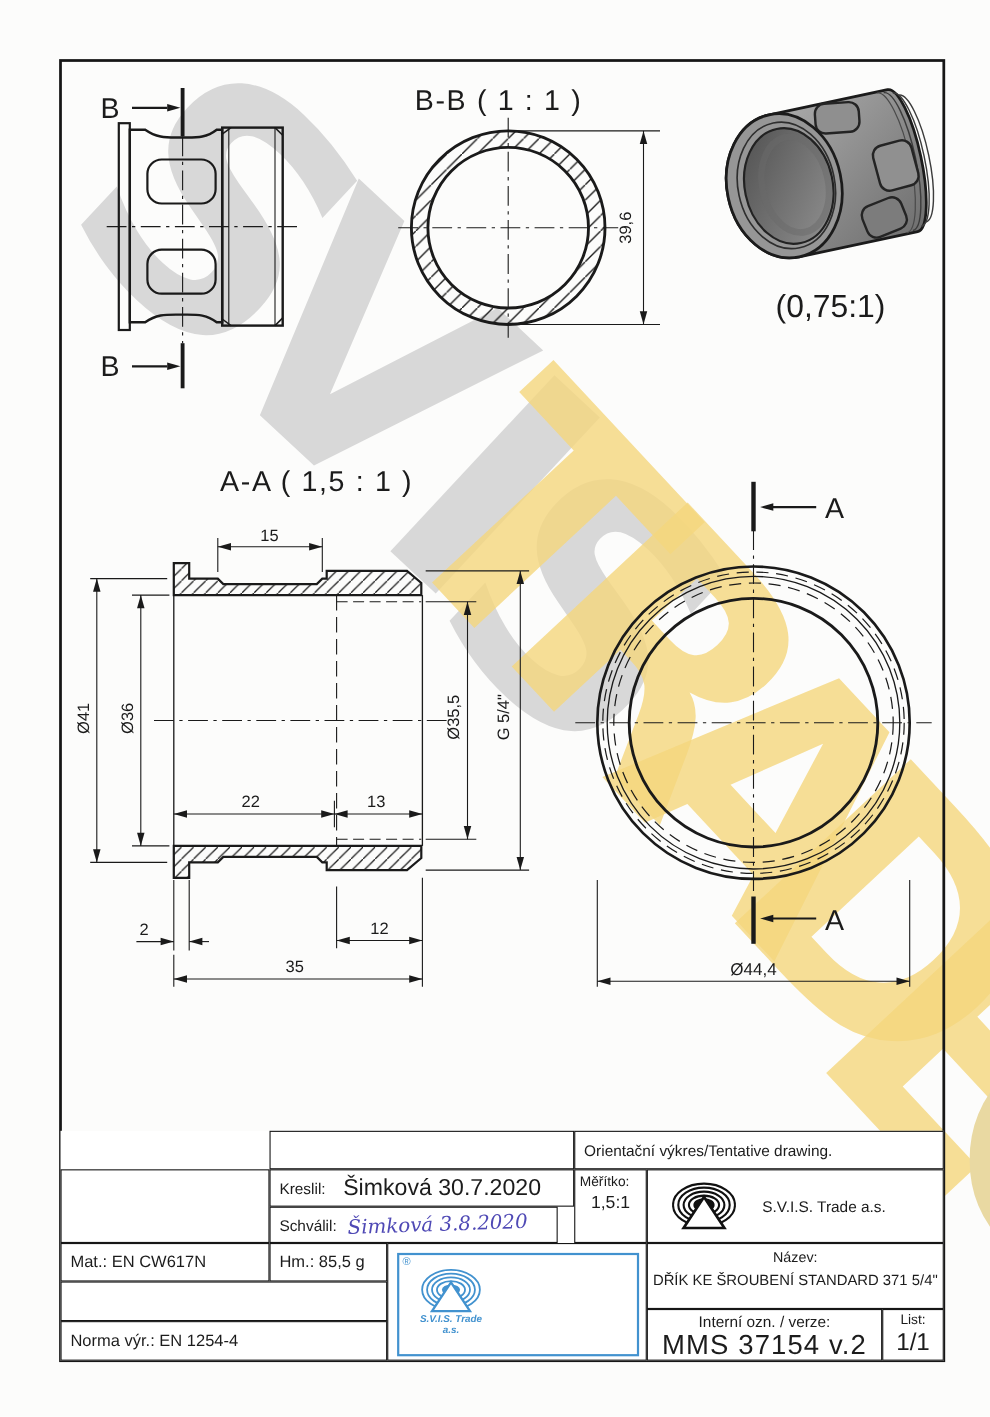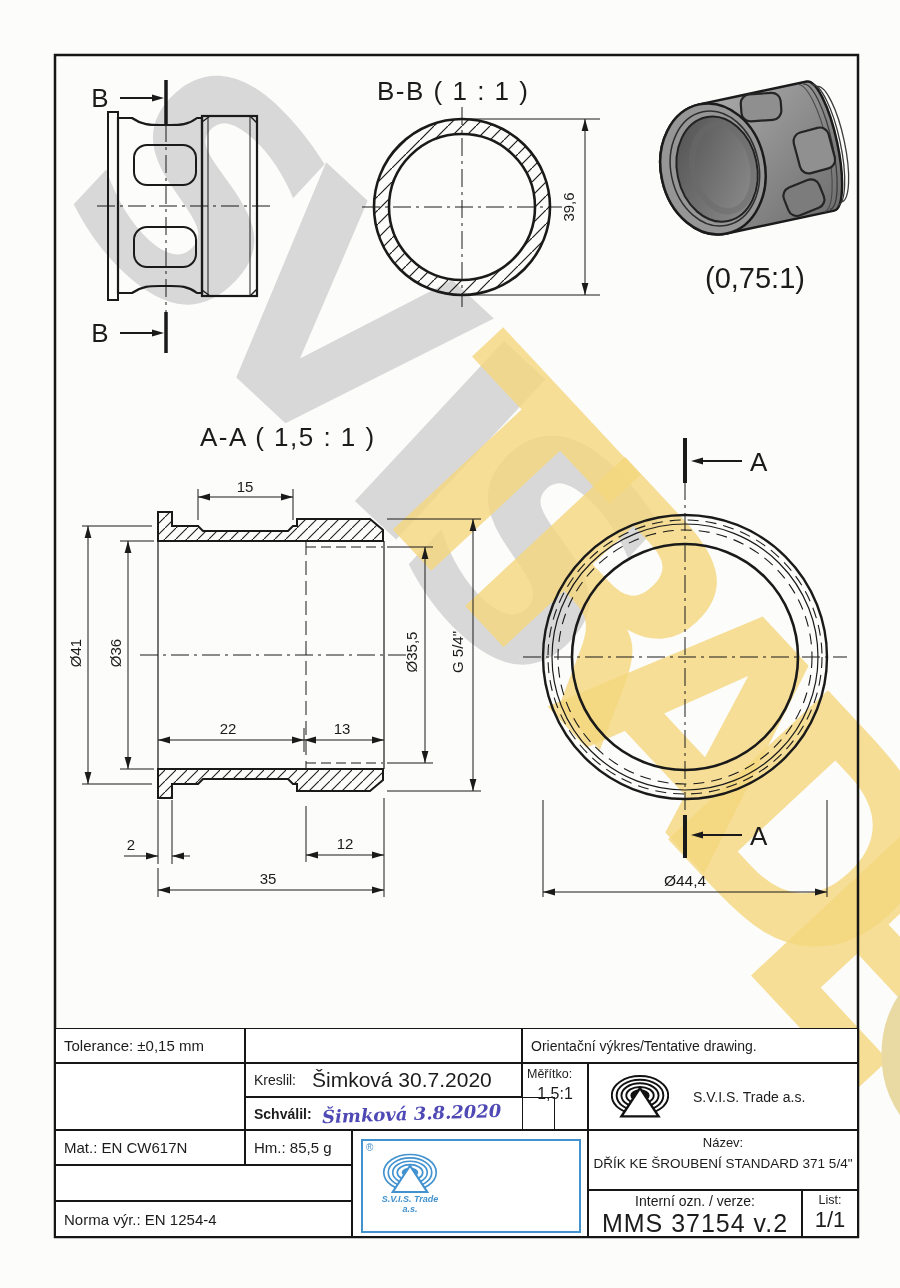--- a/index.html
+++ b/index.html
@@ -239,34 +239,31 @@
         <line x1="827" y1="800" x2="827" y2="897" stroke-width="1"></line>
         <line x1="543" y1="892" x2="827" y2="892" stroke-width="1"></line>
         <polygon points="543,892 555,888.6 555,895.4" fill="#1a1a1a" stroke="none"></polygon>
         <polygon points="827,892 815,888.6 815,895.4" fill="#1a1a1a" stroke="none"></polygon>
         <text x="685" y="886" font-size="15.5" text-anchor="middle" stroke="none">Ø44,4</text>
       </g>
     </g>
   </svg>
 
   <div class="tb">
-    <div class="cell" style="left:0;top:0;width:190px;height:35px;">
-      <span>Tolerance: ±0,15 mm</span>
-    </div>
     <div class="cell" style="left:190px;top:0;width:277px;height:35px;"></div>
     <div class="cell" style="left:467px;top:0;width:336px;height:35px;font-size:14px;">
       <span>Orientační výkres/Tentative drawing.</span>
     </div>
 
     <div class="cell" style="left:0;top:35px;width:190px;height:67px;"></div>
     <div class="cell" style="left:190px;top:35px;width:277px;height:34px;">
       <span class="lab" style="font-size:14px;">Kreslil:</span>
       <span style="font-size:21px;margin-left:16px;">Šimková 30.7.2020</span>
     </div>
-    <div class="cell" style="left:190px;top:69px;width:310px;height:33px;font-weight:bold;">
+    <div class="cell" style="left:190px;top:69px;width:262px;height:33px;">
       <span class="lab" style="font-size:14px;">Schválil:</span>
       <span class="sig">Šimková  3.8.2020</span>
     </div>
     <div class="cell col" style="left:467px;top:35px;width:66px;height:67px;">
       <span style="font-size:12.5px;align-self:flex-start;padding:3px 0 0 4px;">Měřítko:</span>
       <span style="font-size:16px;margin-top:4px;">1,5:1</span>
     </div>
     <div class="cell" style="left:533px;top:35px;width:270px;height:67px;">
       <svg width="58" height="46" viewBox="0 0 72 56" style="margin-left:14px;flex:none;">
         <ellipse cx="36" cy="26" rx="35" ry="24" fill="none" stroke="#111" stroke-width="2.4"></ellipse>

